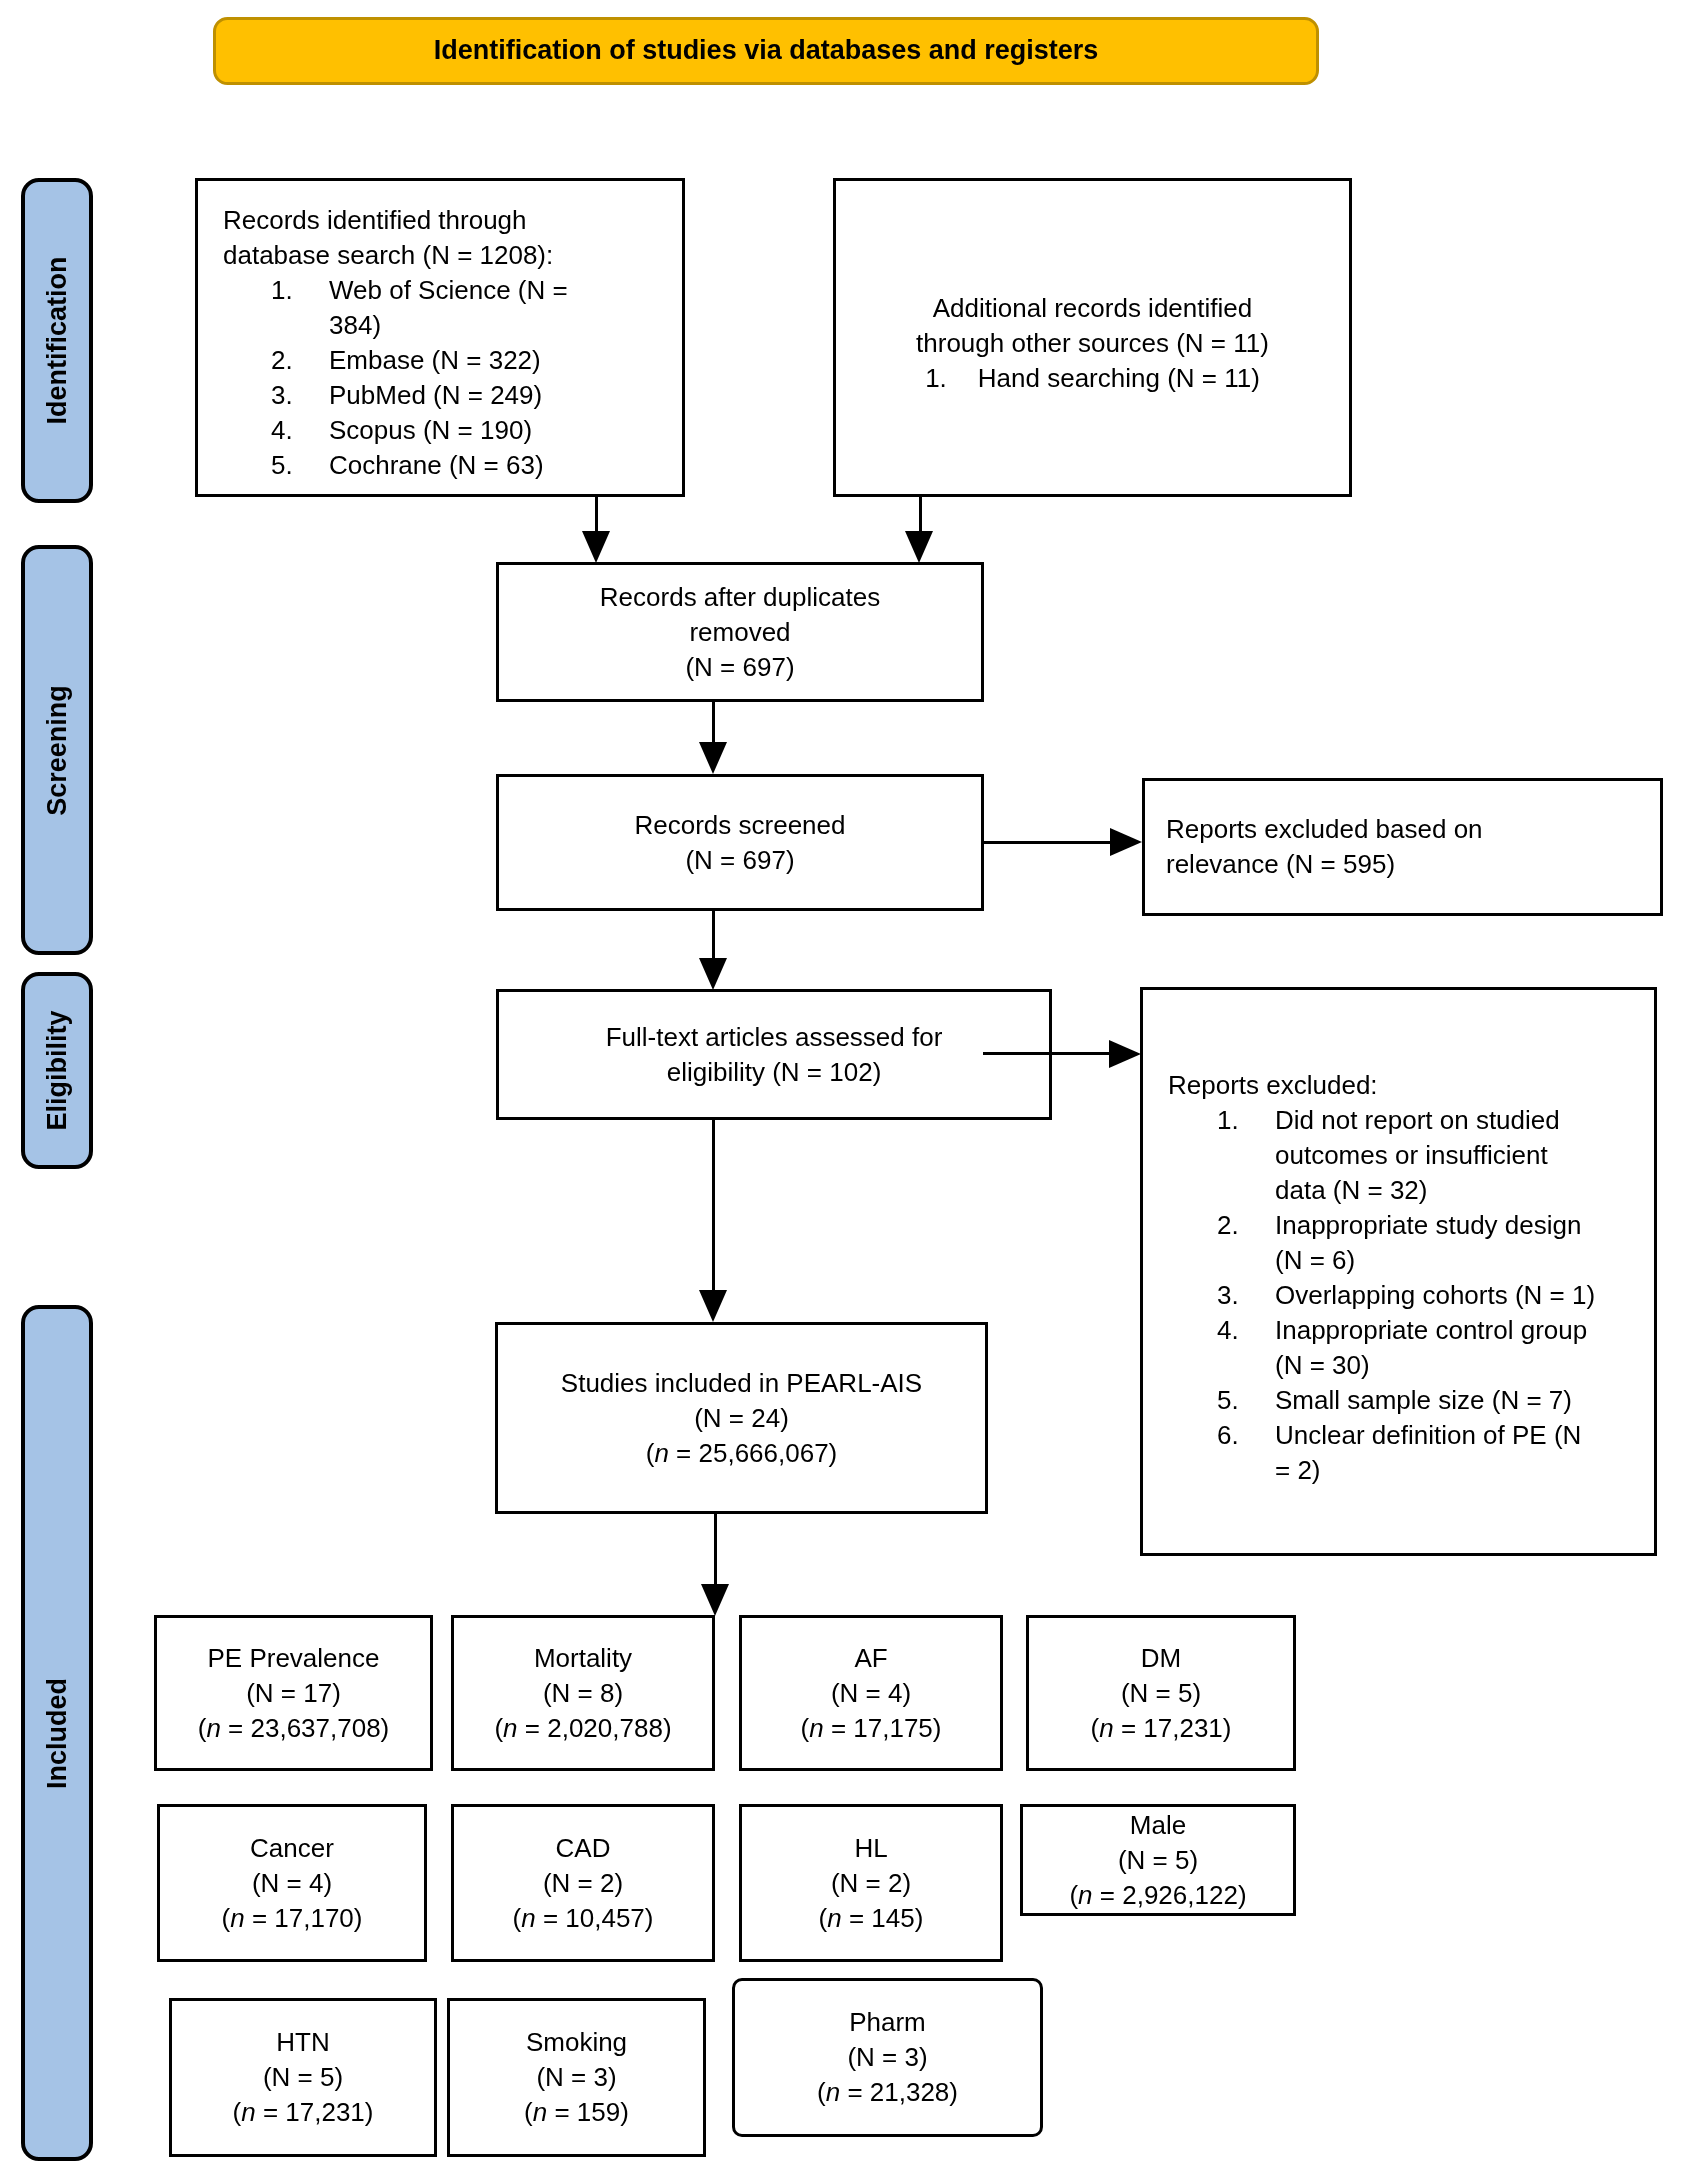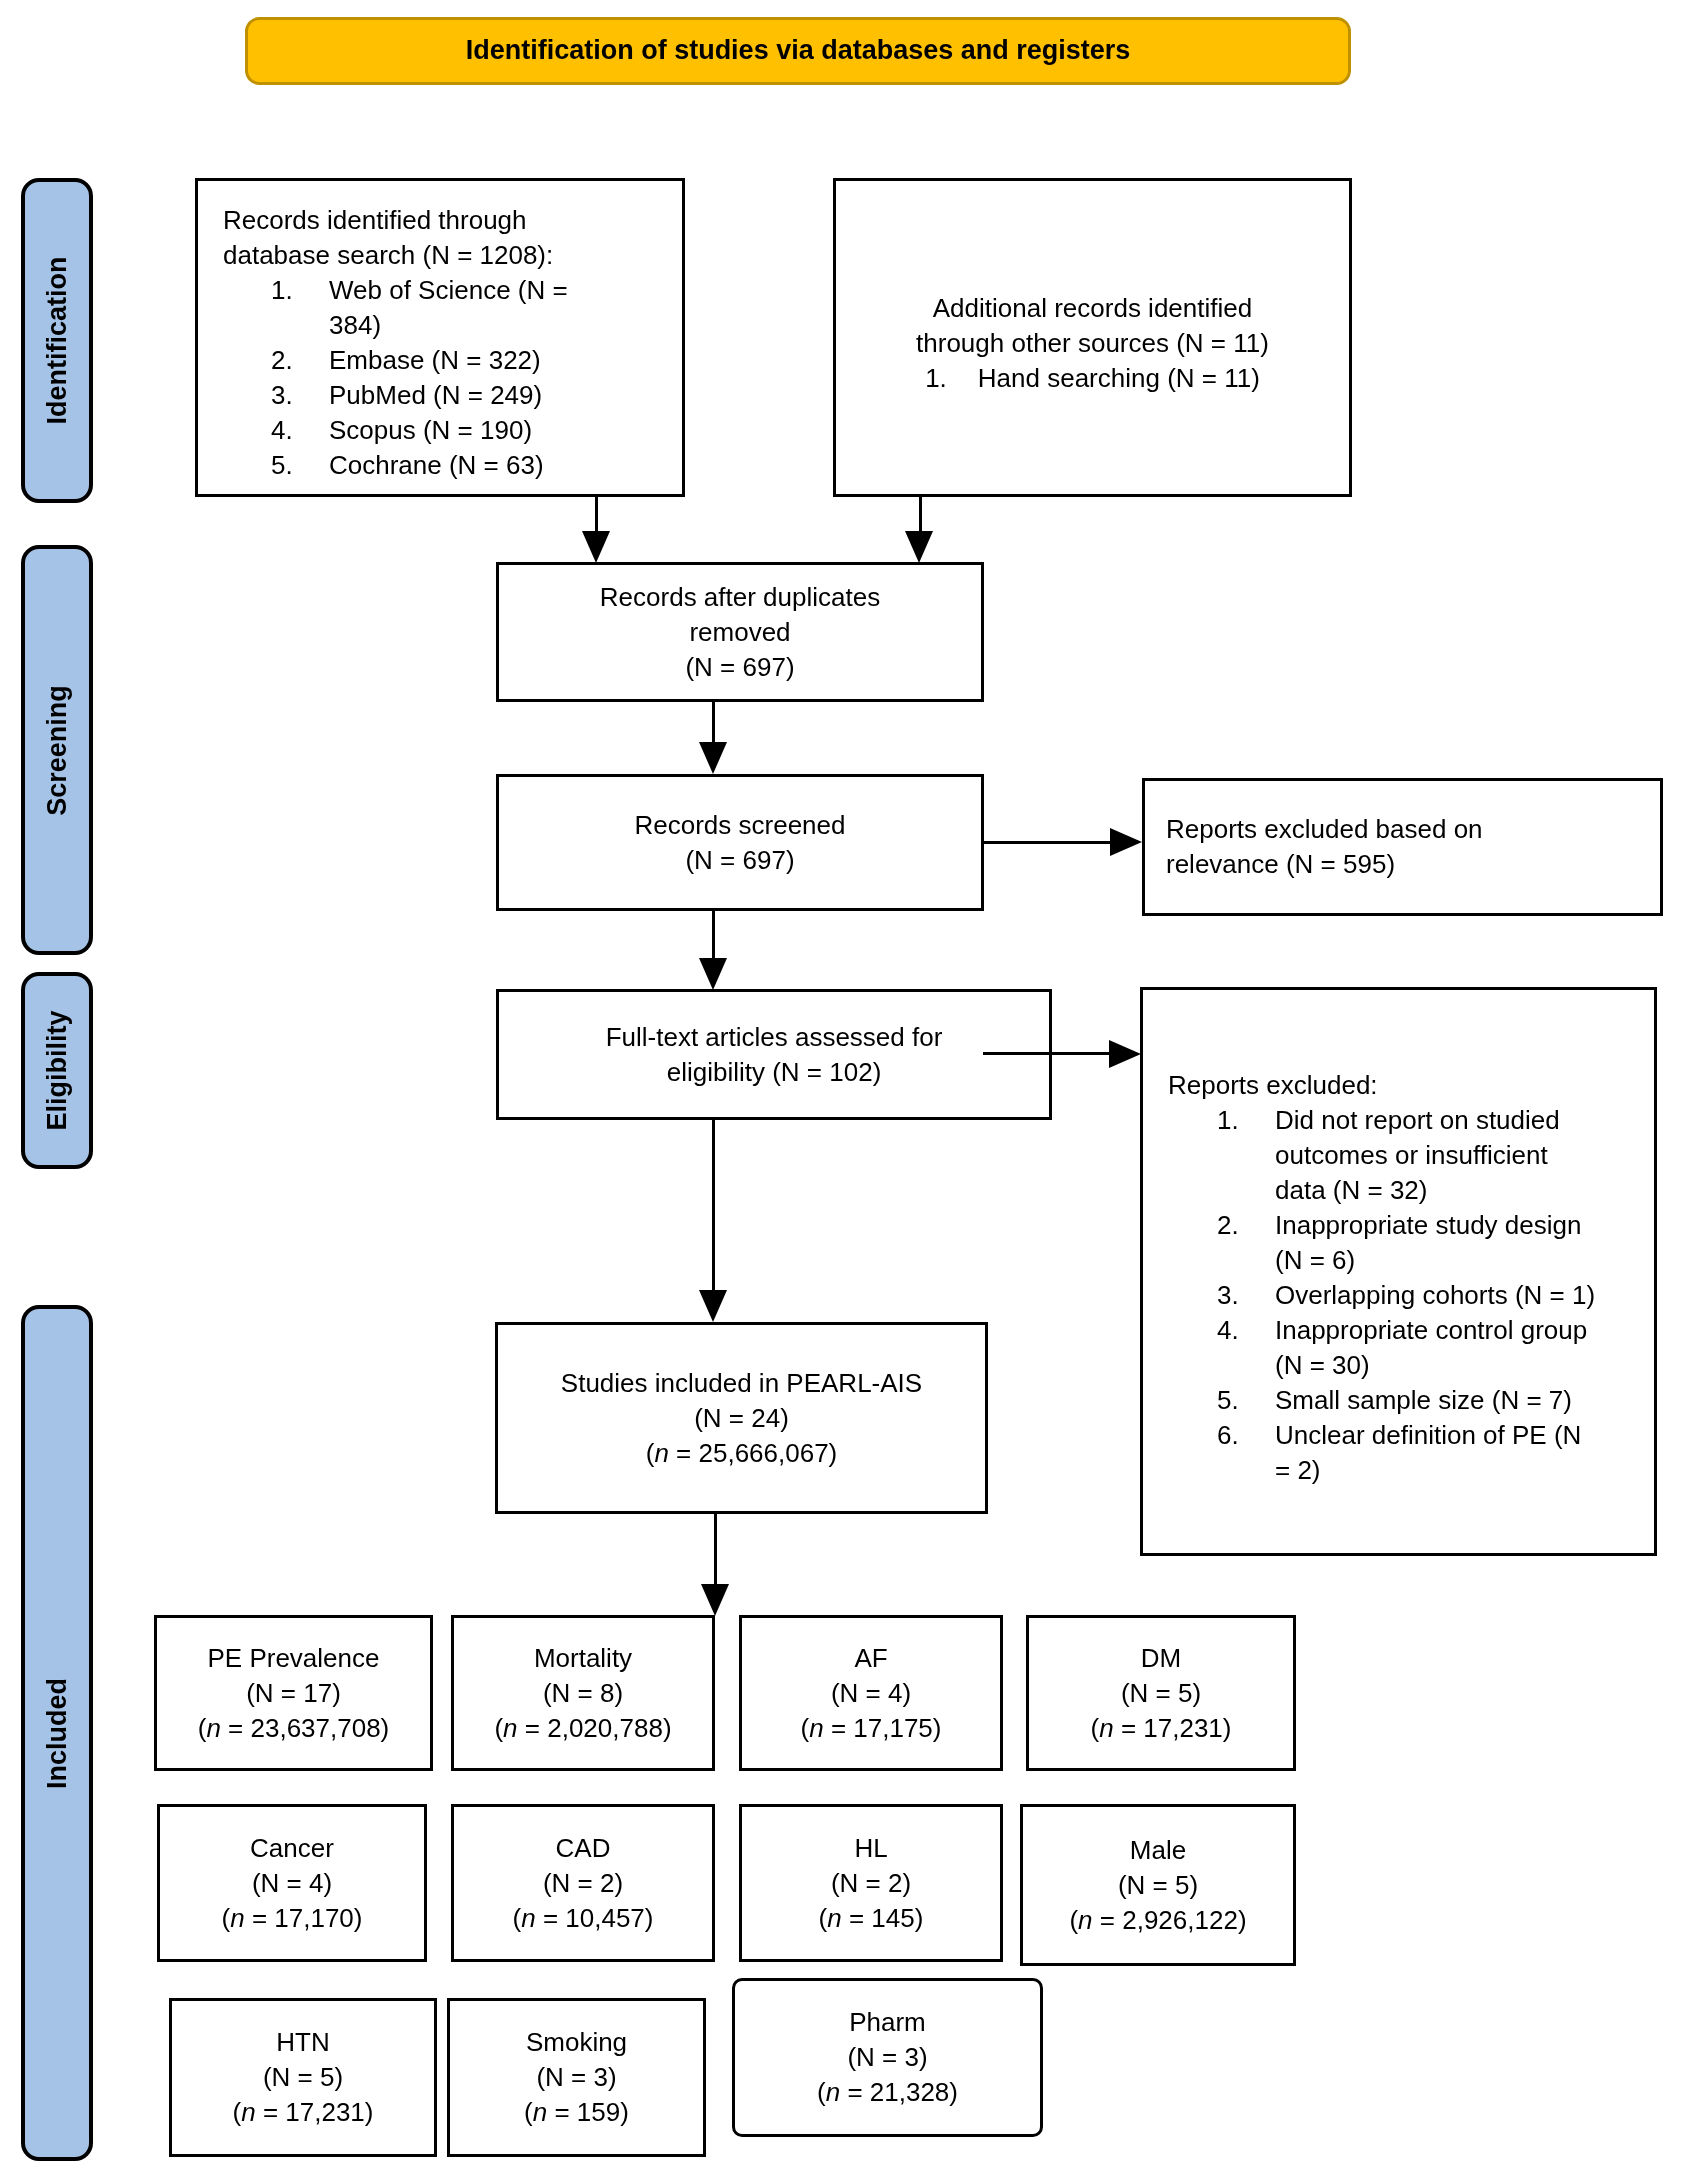--- a/index.html
+++ b/index.html
@@ -17,21 +17,21 @@
     font-size: 26px;
     line-height: 35px;
   }
   .banner {
     position: absolute;
     left: 213px; top: 16.7px; width: 1106px; height: 68px;
     background: #FFC000;
     border: 3.9px solid #BF9000;
     border-radius: 14.5px;
     display: flex; align-items: center; justify-content: center;
-    font-weight: bold; font-size: 27px; margin-left: 32px;
+    font-weight: bold; font-size: 27px;
   }
   .stage {
     position: absolute;
     left: 21px; width: 72px;
     background: #A5C3E6;
     border: 4.5px solid #000;
     border-radius: 18px;
     display: flex; align-items: center; justify-content: center;
   }
   .stage .rot {
@@ -212,21 +212,21 @@
   <div class="box vcenter" style="left:451px;top:1804px;width:264px;height:158px;">
     <div>CAD</div>
     <div>(N = 2)</div>
     <div><span>(</span><span class="it">n</span><span> = 10,457)</span></div>
   </div>
   <div class="box vcenter" style="left:739px;top:1804px;width:264px;height:158px;">
     <div>HL</div>
     <div>(N = 2)</div>
     <div><span>(</span><span class="it">n</span><span> = 145)</span></div>
   </div>
-  <div class="box vcenter" style="left:1020px;top:1804px;width:276px;height:162px;">
+  <div class="box vcenter" style="left:1020px;top:1804px;width:276px;height:112px;">
     <div>Male</div>
     <div>(N = 5)</div>
     <div><span>(</span><span class="it">n</span><span> = 2,926,122)</span></div>
   </div>
 
   <div class="box vcenter" style="left:157px;top:1998px;width:268px;height:159px;margin-left:12px;">
     <div>HTN</div>
     <div>(N = 5)</div>
     <div><span>(</span><span class="it">n</span><span> = 17,231)</span></div>
   </div>

